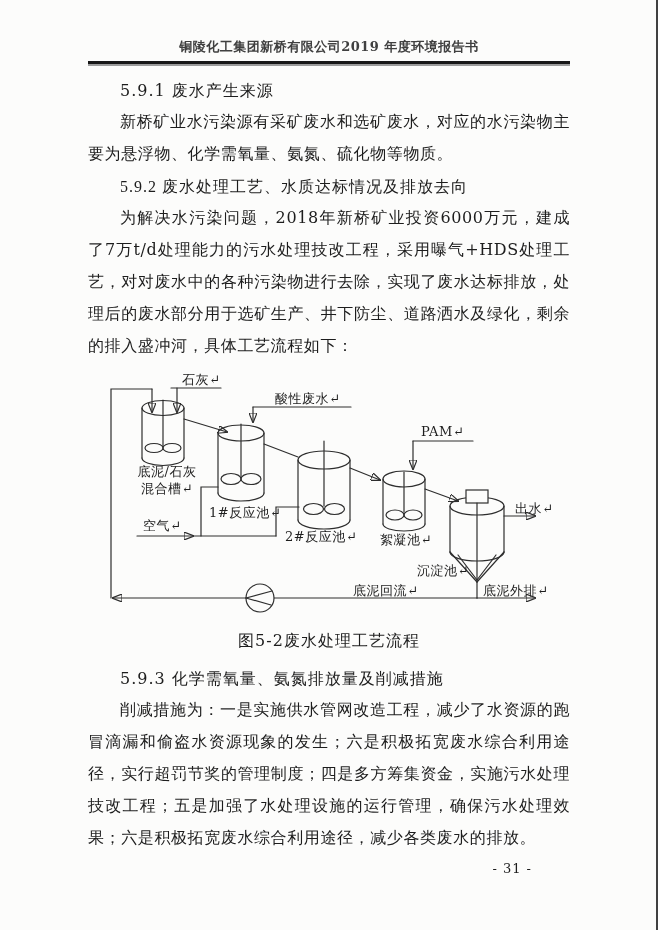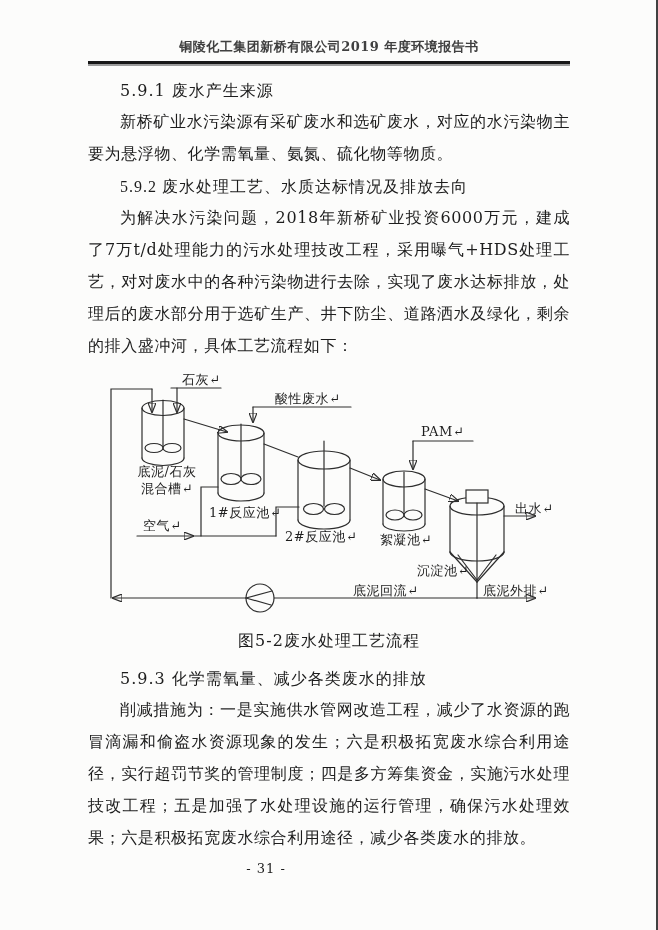--- a/index.html
+++ b/index.html
@@ -41,21 +41,21 @@
   .diagram text {
     stroke:none; fill:#1e1e1e; font-size:13px; letter-spacing:0.5px;
     font-family:"DejaVu Serif","Liberation Serif",serif;
   }
   .figure-caption {
     text-align:center; font-size:16px; font-weight:normal;
     margin-top:4px; letter-spacing:1px;
   }
   .footer {
     position:absolute; top:861px; left:0; width:532px;
-    text-align:center; font-size:13px; letter-spacing:1px;
+    text-align:right; font-size:13px; letter-spacing:1px;
   }
 </style>
 </head>
 <body>
 
 <div class="scan-edge-right"></div>
 
 <div class="content">
 
   <div class="header-title">铜陵化工集团新桥有限公司2019 年度环境报告书</div>
@@ -188,18 +188,18 @@
       <g>
         <circle cx="177" cy="236" r="14" class="solid"></circle>
         <path d="M163 236 L189 229"></path>
         <path d="M163 236 L188 243"></path>
       </g>
     </svg>
   </div>
 
   <div class="figure-caption">图5-2废水处理工艺流程</div>
 
-  <h2 class="sec-heading">5.9.3 化学需氧量、减少各类废水的排放</h2>
+  <h2 class="sec-heading">5.9.3 化学需氧量、氨氮排放量及削减措施</h2>
   <p class="body-para">削减措施为：一是实施供水管网改造工程，减少了水资源的跑冒滴漏和偷盗水资源现象的发生；六是积极拓宽废水综合利用途径，实行超罚节奖的管理制度；四是多方筹集资金，实施污水处理技改工程；五是加强了水处理设施的运行管理，确保污水处理效果；六是积极拓宽废水综合利用途径，减少各类废水的排放。</p>
 
 </div>
 
 <div class="footer">- 31 -</div>
 
 </body></html>

